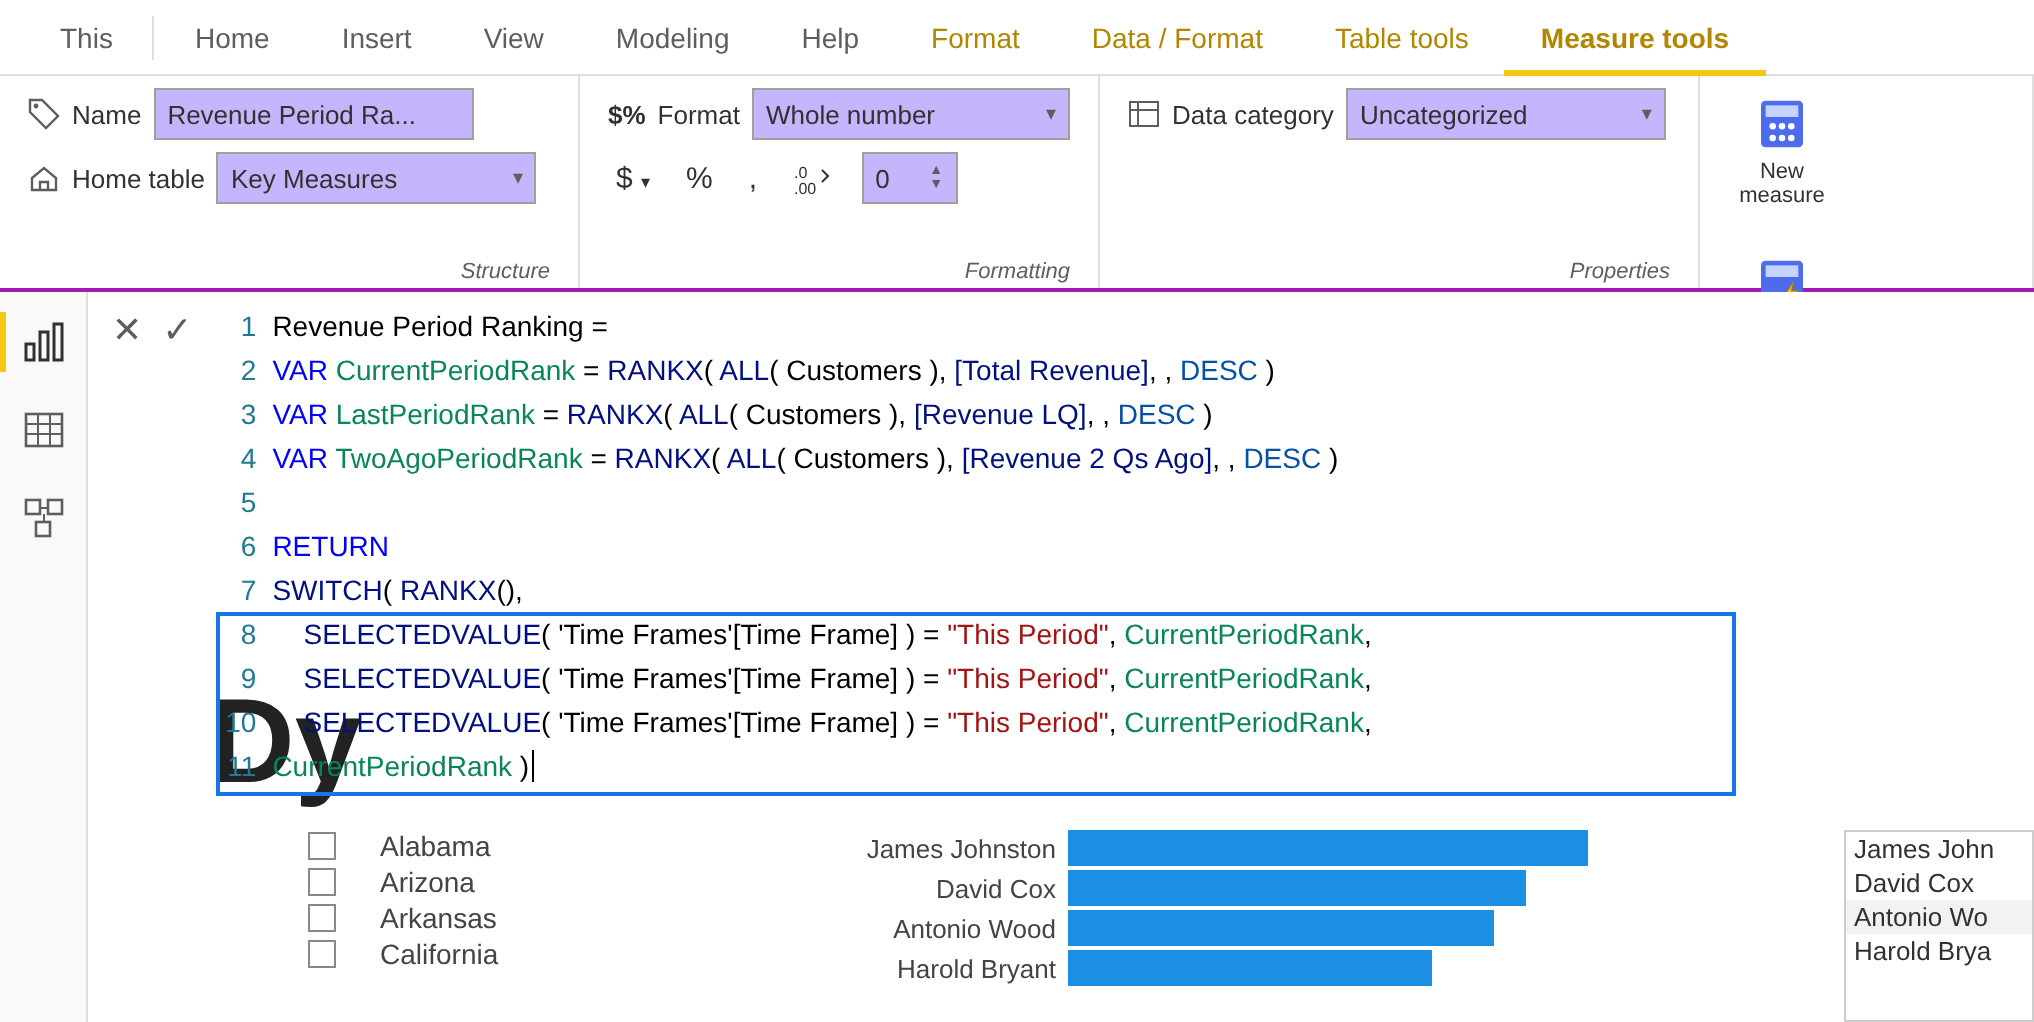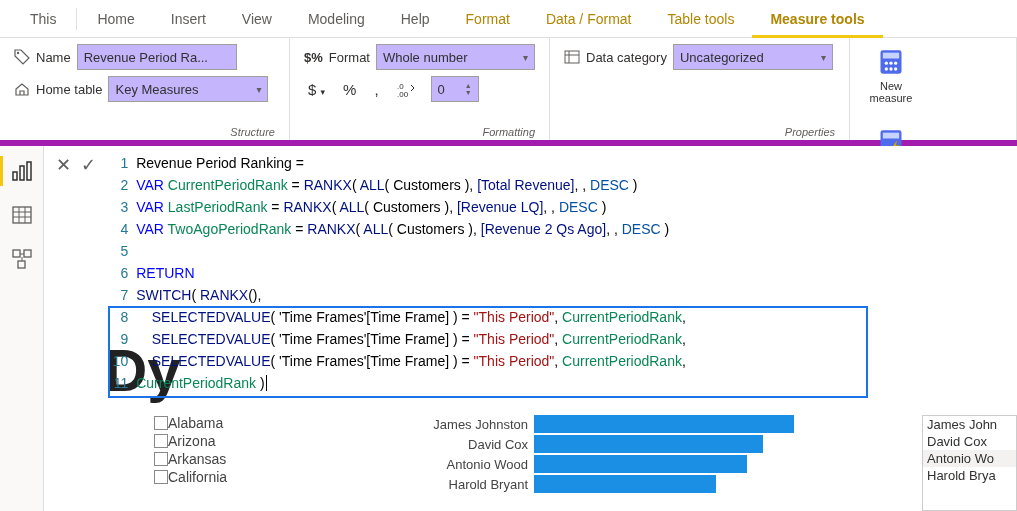--- a/index.html
+++ b/index.html
@@ -6,21 +6,21 @@
   html, body { width: 1017px; height: 511px; overflow: hidden; background: #f3f2f1; color: #323130; }
   
   
   .menubar { height: 38px; background: #fff; display: flex; align-items: center; padding-left: 12px; border-bottom: 1px solid #e1dfdd; }
   .menubar .menu-item { padding: 0 18px; height: 38px; display: flex; align-items: center; font-size: 14px; color: #605e5c; cursor: pointer; }
   .menubar .menu-sep { width: 1px; height: 22px; background: #e1dfdd; margin: 0 2px; }
   .menubar .menu-item.contextual { color: #b18600; }
   .menubar .menu-item.active { color: #b18600; font-weight: 600; border-bottom: 3px solid #f2c811; padding-top:3px; }
 
   
-  .ribbon { height: 108px; background: #fff; display: flex; border-bottom: 6px solid #a21caf; }
+  .ribbon { height: 108px; background: #fff; display: flex; border-bottom: 2px solid #a21caf; }
   .ribbon-group { display: flex; flex-direction: column; border-right: 1px solid #e1dfdd; padding: 6px 14px 2px 14px; }
   .ribbon-group .group-body { flex: 1; display: flex; flex-direction: column; }
   .ribbon-group .group-label { text-align: right; font-size: 11px; color: #605e5c; padding-top: 2px; font-style: italic; }
   .row { display: flex; align-items: center; gap: 6px; margin-bottom: 6px; }
   .lbl { font-size: 13px; color: #323130; display: flex; align-items: center; gap: 6px; }
   .field { height: 26px; border: 1px solid #a19f9d; background: #c4b5fd; font-size: 13px; padding: 0 6px; display: flex; align-items: center; justify-content: space-between; cursor: pointer; }
   .field.wide { width: 160px; }
   .field.med { width: 160px; }
   .field.sm { width: 48px; }
   .chev { font-size: 10px; color: #605e5c; margin-left: 4px; }
@@ -61,21 +61,21 @@
   .selbox { position: absolute; border: 2px solid #1a73e8; left: -2px; top: 154px; width: 760px; height: 92px; pointer-events: none; }
   .caret { border-right: 1px solid #000; margin-left:1px;}
 
   
   .behind { position: absolute; left: 60px; top: 190px; font-size: 60px; font-weight: 800; color: #222; z-index: 0; }
   .editor-wrap { position: relative; z-index: 2; background: rgba(255,255,255,0); }
 
   
   .peek { position: absolute; left: 110px; bottom: 0; right: 0; height: 96px; display:flex; }
   .slicer { width: 250px; font-size: 14px; color: #444;}
-  .sl-item { display: flex; align-items: center; gap: 0; margin-bottom: 2px; }
+  .sl-item { display: flex; align-items: center; gap: 22px; margin-bottom: 2px; }
   .sl-item .cb { width: 14px; height: 14px; border: 1px solid #888; background:#fff;}
   .barchart { flex:1; font-size: 13px; color:#444; }
   .bar-row { display:flex; align-items:center; margin-bottom:2px; }
   .bar-row .bl { width:130px; text-align:right; padding-right:6px;}
   .bar-row .bv { height:18px; background:#1a8fe3;}
   .rightlist { width:95px; border:1px solid #ccc; font-size:13px; background:#fff;}
   .rightlist div { padding:1px 4px; white-space:nowrap; overflow:hidden;}
   .rightlist .alt { background:#f3f2f1;}
 
   svg { display:block; }

